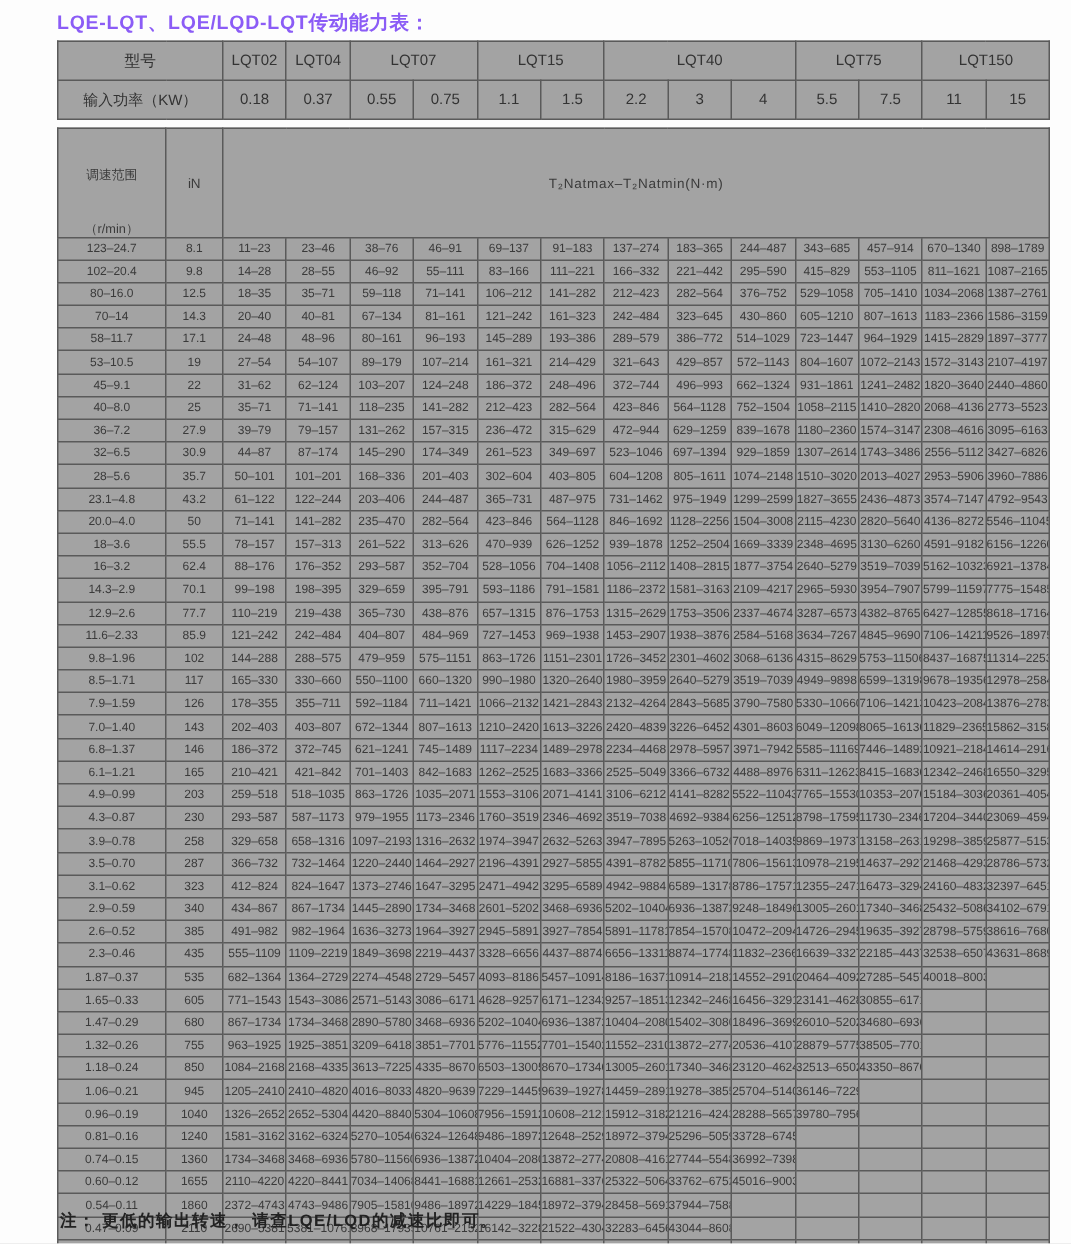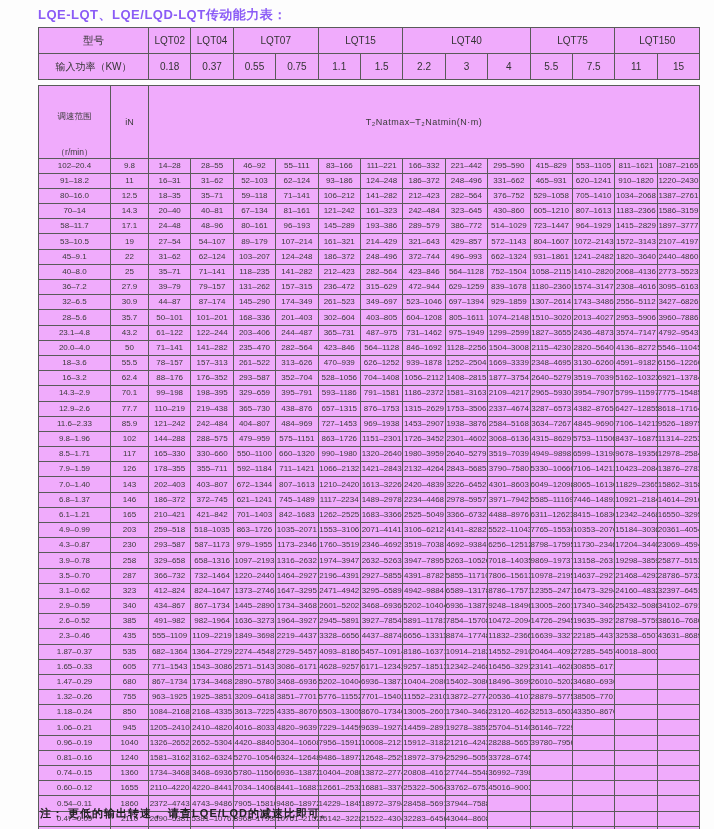--- a/index.html
+++ b/index.html
@@ -12,21 +12,21 @@
     overflow:hidden;
   }
   .title{
     position:absolute;left:38px;top:6px;
     font-size:13px;font-weight:bold;color:#8b5cf6;
     letter-spacing:0.5px;
   }
   .tables{position:absolute;left:38px;top:27px;width:662px;}
   table{
     border-collapse:collapse;table-layout:fixed;width:662px;
-    background:#f0abfc;
+    background:#a3a3a3;
   }
   th,td{
     border:1px solid #5a5a5a;
     text-align:center;vertical-align:middle;
     padding:0;overflow:hidden;white-space:nowrap;
     color:#3a3a3a;
   }
   .head-table th, .head-table td{height:25px;font-size:10px;font-weight:normal;color:#333;}
   .head-table .model-label{font-size:10.5px;}
   .gap{height:5px;}
@@ -101,55 +101,55 @@
           <th class="speed-head">
             <div>调速范围</div>
             <div>（r/min）</div>
           </th>
           <th>iN</th>
           <th colspan="13" class="torque-head">T₂Natmax–T₂Natmin(N·m)</th>
         </tr>
       </thead>
       <tbody>
 
+      <tr>
+            <td>123–24.7</td>
+            <td>8.1</td>
+            <td>11–23</td>
+            <td>23–46</td>
+            <td>38–76</td>
+            <td>46–91</td>
+            <td>69–137</td>
+            <td>91–183</td>
+            <td>137–274</td>
+            <td>183–365</td>
+            <td>244–487</td>
+            <td>343–685</td>
+            <td>457–914</td>
+            <td>670–1340</td>
+            <td>898–1789</td>
+          </tr>
           <tr>
             <td>102–20.4</td>
             <td>9.8</td>
             <td>14–28</td>
             <td>28–55</td>
             <td>46–92</td>
             <td>55–111</td>
             <td>83–166</td>
             <td>111–221</td>
             <td>166–332</td>
             <td>221–442</td>
             <td>295–590</td>
             <td>415–829</td>
             <td>553–1105</td>
             <td>811–1621</td>
             <td>1087–2165</td>
           </tr>
           <tr>
-            <td>91–18.2</td>
-            <td>11</td>
-            <td>16–31</td>
-            <td>31–62</td>
-            <td>52–103</td>
-            <td>62–124</td>
-            <td>93–186</td>
-            <td>124–248</td>
-            <td>186–372</td>
-            <td>248–496</td>
-            <td>331–662</td>
-            <td>465–931</td>
-            <td>620–1241</td>
-            <td>910–1820</td>
-            <td>1220–2430</td>
-          </tr>
-          <tr>
             <td>80–16.0</td>
             <td>12.5</td>
             <td>18–35</td>
             <td>35–71</td>
             <td>59–118</td>
             <td>71–141</td>
             <td>106–212</td>
             <td>141–282</td>
             <td>212–423</td>
             <td>282–564</td>

